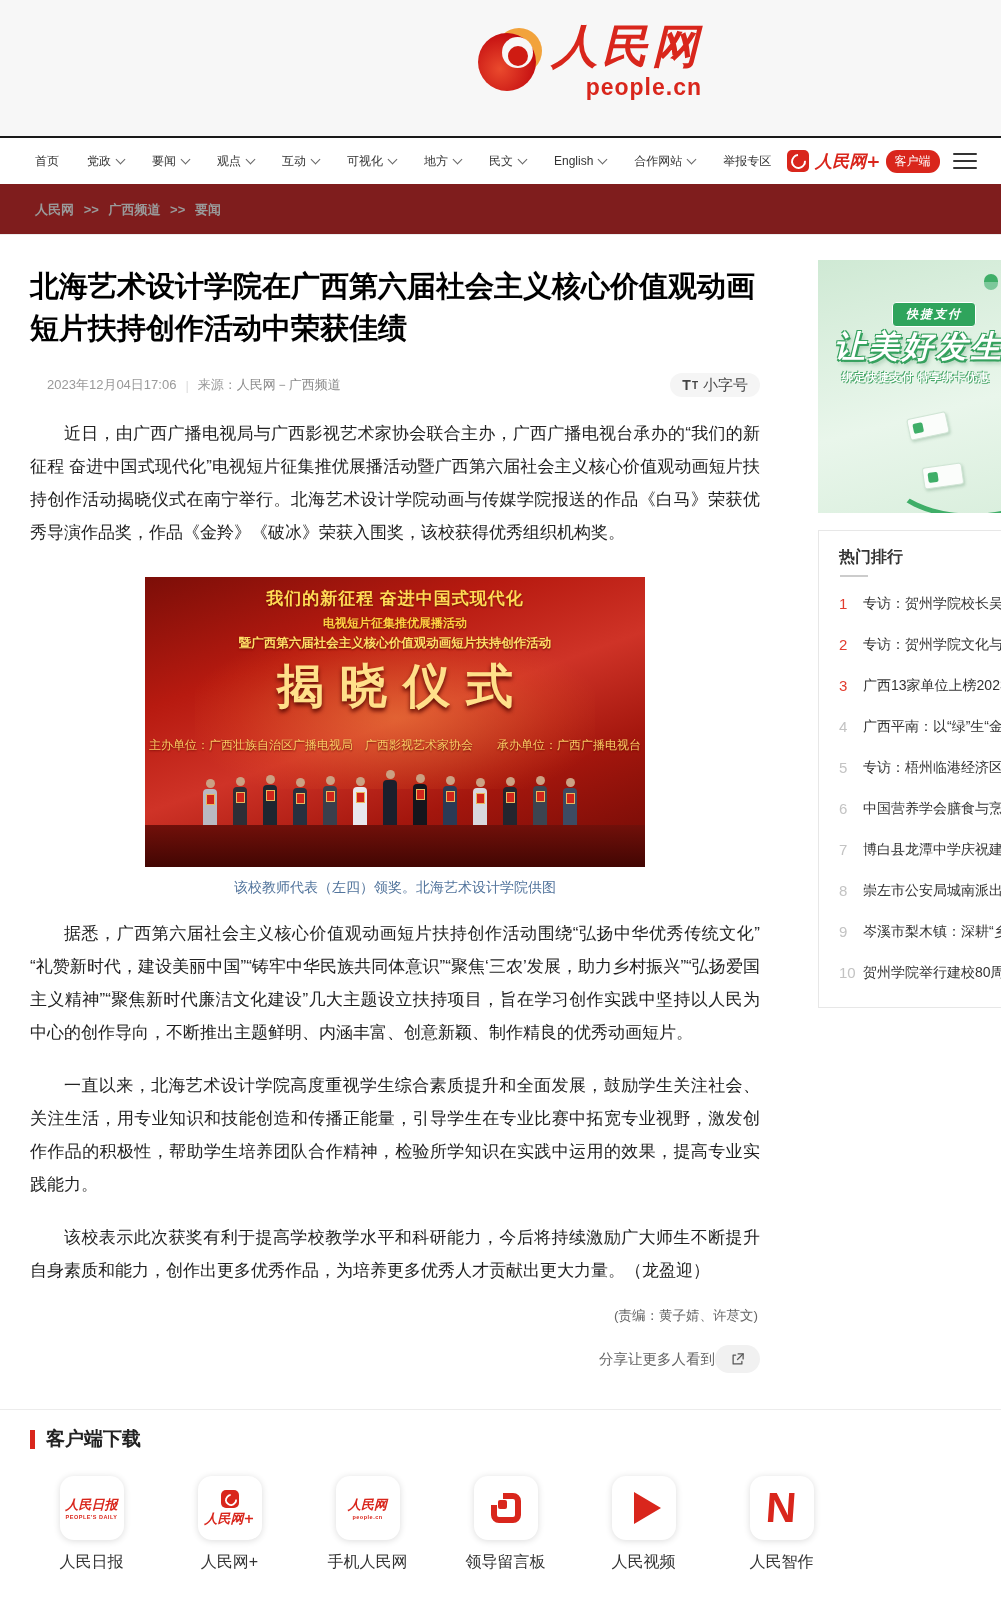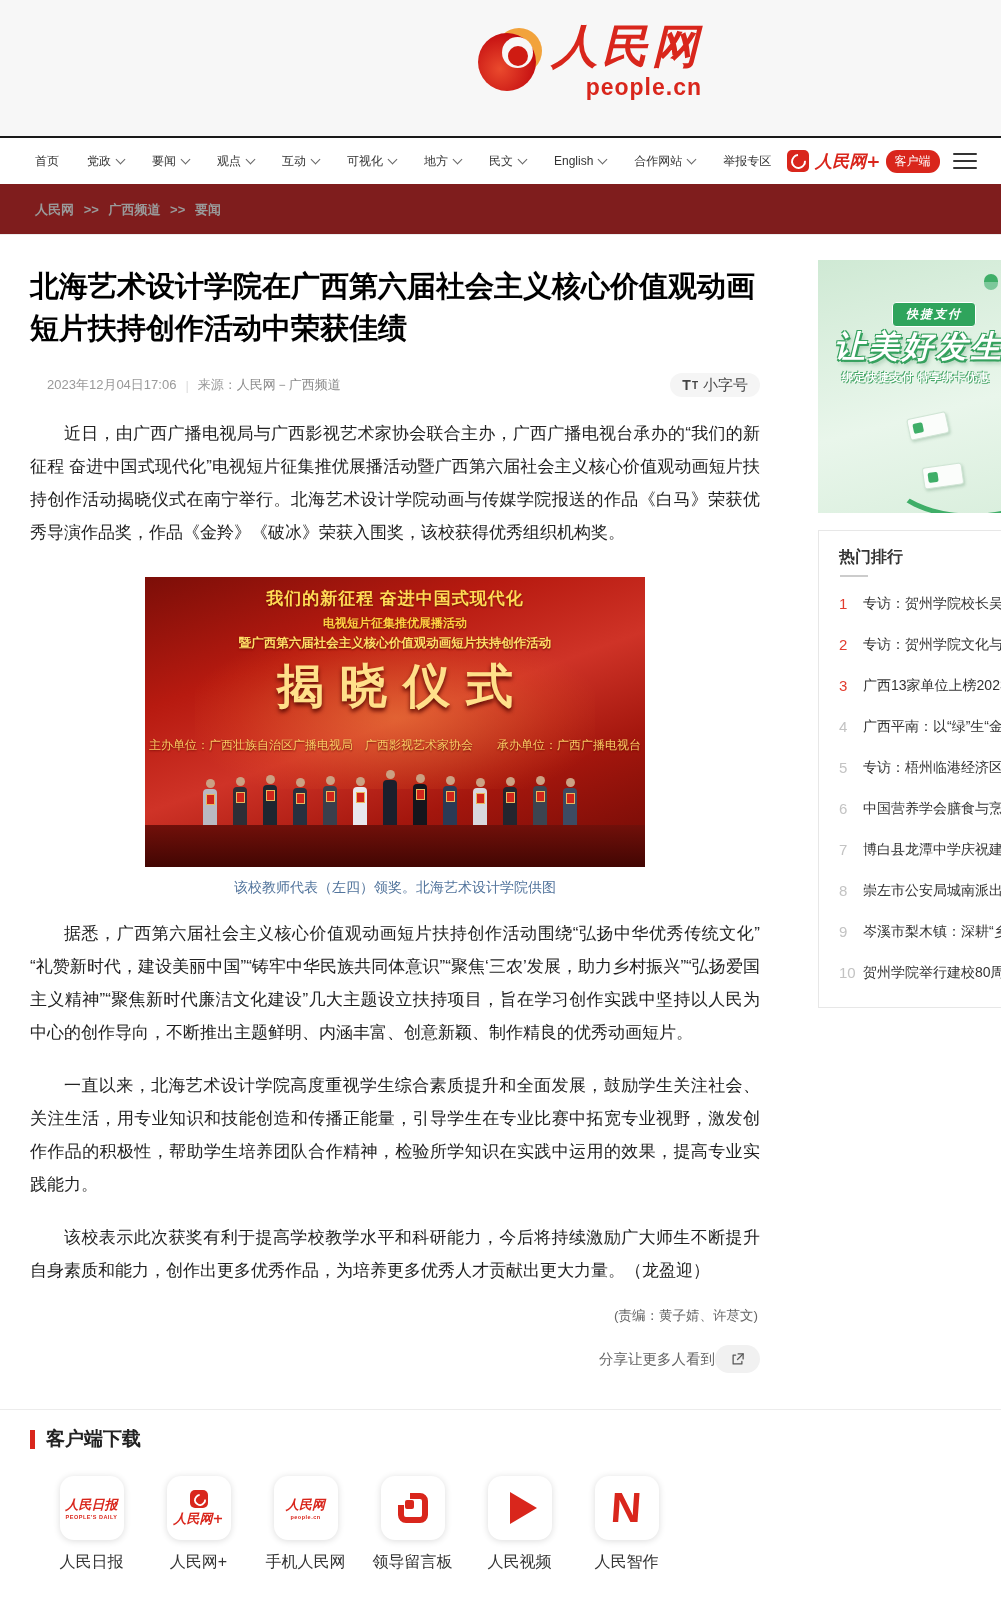--- a/index.html
+++ b/index.html
@@ -77,21 +77,21 @@
   .editor-note { text-align:right; color:#666; font-size:13.5px; margin-top:20px; padding-right:2px; }
   .share-row { display:flex; justify-content:flex-end; align-items:center; margin-top:20px; color:#666; font-size:14.5px; }
   .share-pill { width:45px; height:28px; border-radius:14px; background:#f1f1f1; display:flex; align-items:center; justify-content:center; cursor:pointer; }
 
   .page-divider { border-top:1px solid #ececec; margin-top:36px; }
 
   
   .download-section { margin:16px 0 0 30px; }
   .section-title { display:flex; align-items:center; font-size:19px; font-weight:bold; color:#222; }
   .red-bar { width:5px; height:19px; background:#d9261c; margin-right:11px; }
-  .apps { display:flex; margin:24px 0 0 8px; }
+  .apps { display:flex; margin:24px 0 0 8px;gap:31px; }
   .app { width:107px; text-align:center; cursor:pointer; }
   .app-icon { width:64px; height:64px; border-radius:14px; background:#fff; box-shadow:0 1px 7px rgba(0,0,0,.14);
     margin:0 auto; display:flex; flex-direction:column; align-items:center; justify-content:center; overflow:hidden; }
   .app-label { margin-top:12px; font-size:16px; color:#333; }
   .it1 { color:#d9261c; font-weight:bold; font-style:italic; font-family:"DejaVu Serif", serif; font-size:13px; line-height:15px; white-space:nowrap; }
   .it2 { color:#d9261c; font-size:5.5px; font-weight:bold; letter-spacing:.5px; margin-top:2px; white-space:nowrap; }
   .mini-mark { width:18px; height:18px; background:#d9261c; border-radius:5px; margin-bottom:3px; position:relative; }
   .mini-mark::after { content:""; position:absolute; left:4px; top:4px; width:8px; height:8px; border:2px solid #fff; border-radius:50%; border-top-color:transparent; transform:rotate(40deg); }
   .board-shape { width:30px; height:30px; border:6px solid #d9261c; border-radius:8px; position:relative; }
   .board-shape::before { content:""; position:absolute; left:-8px; top:-8px; width:14px; height:14px; background:#fff; }

